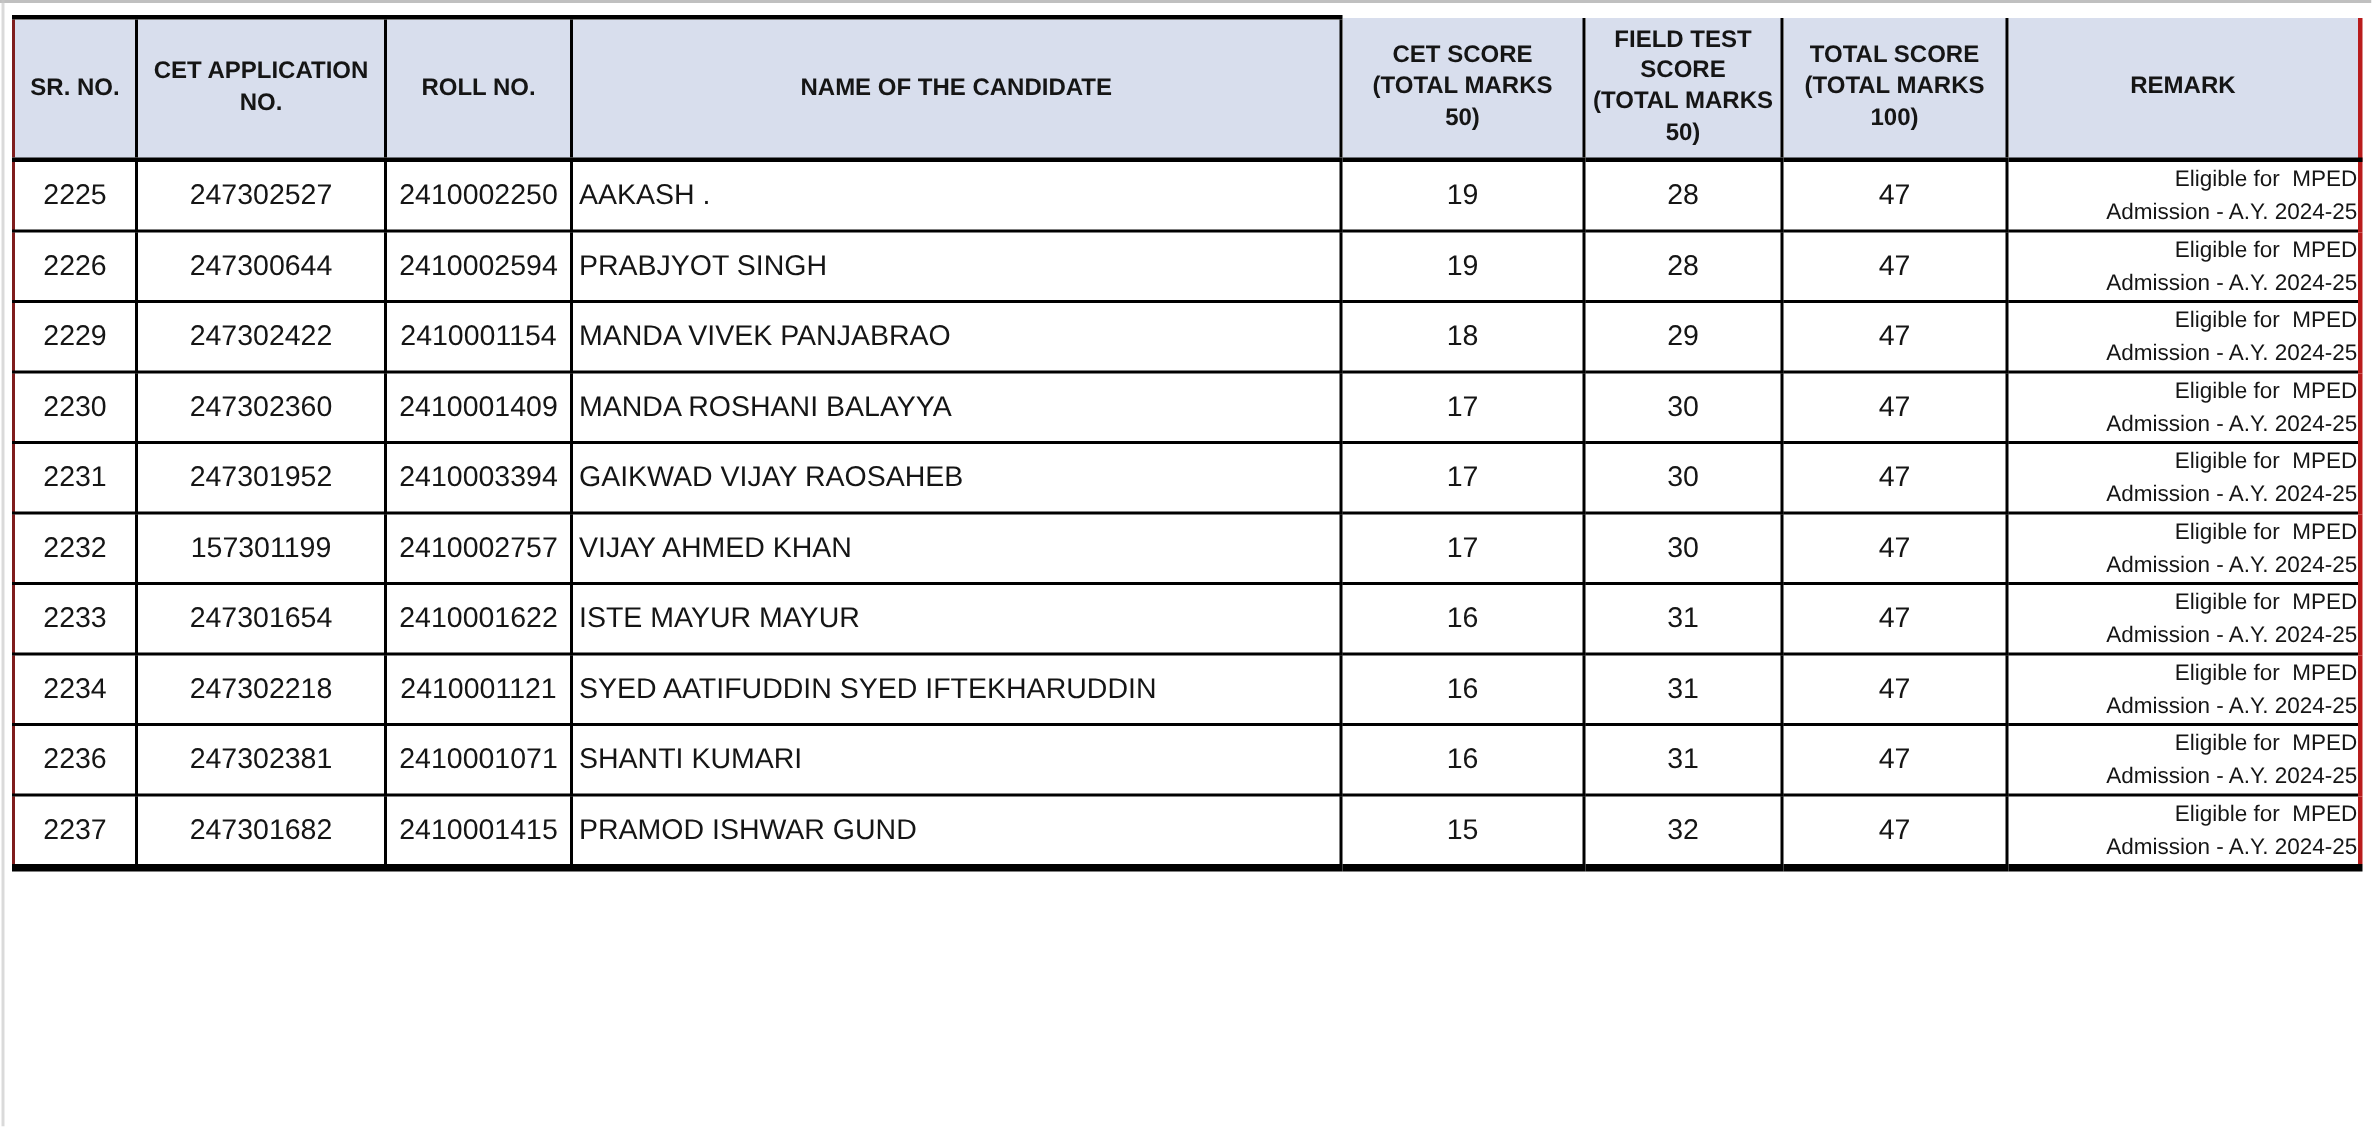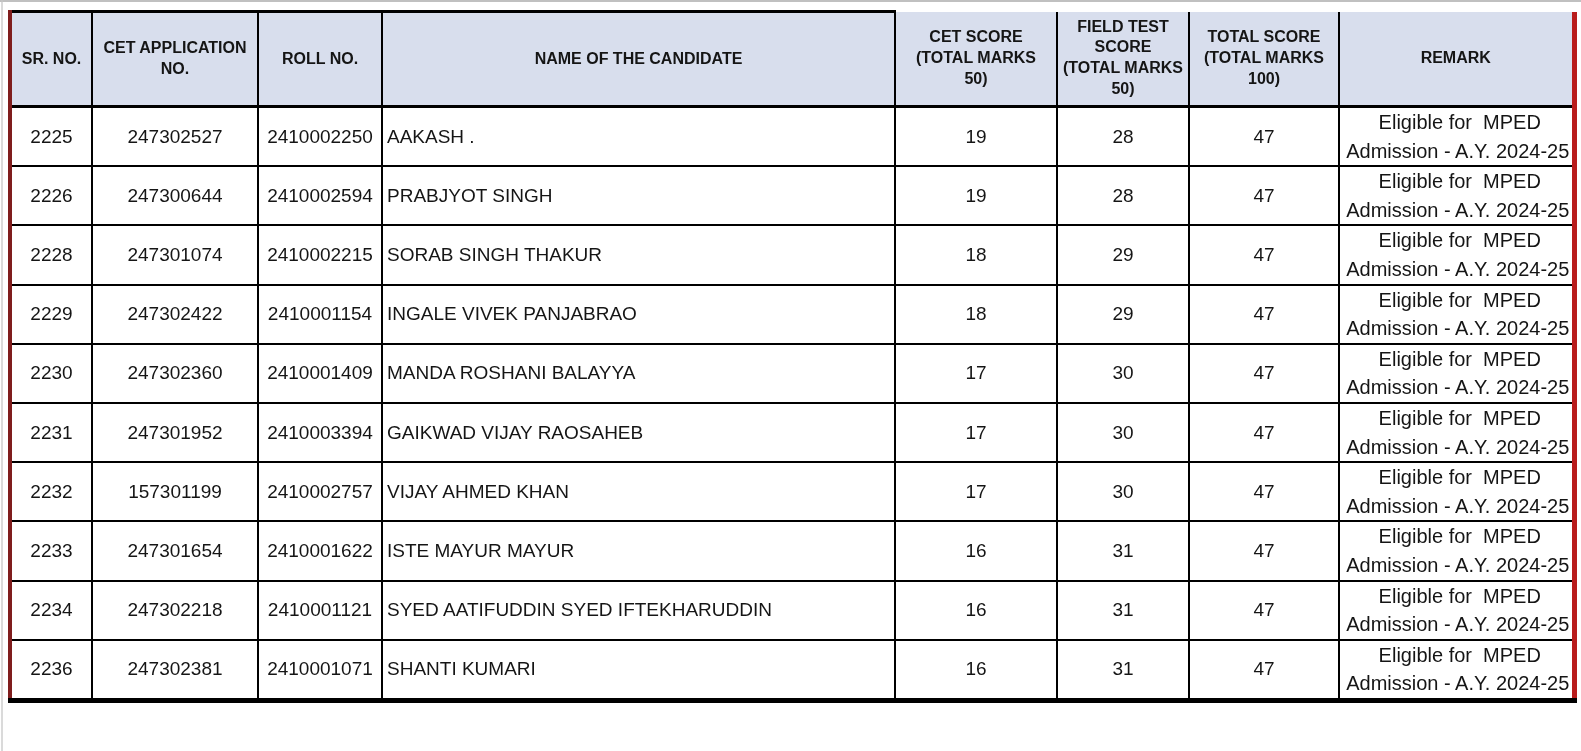--- a/index.html
+++ b/index.html
@@ -48,36 +48,36 @@
     font-size: 16px;
     font-weight: bold;
     text-align: center;
     vertical-align: middle;
     white-space: pre-line;
     line-height: 1.3;
     border-bottom: 3px solid #000;
   }
   .result-table thead th.bt { border-top: 3px solid #000; }
   .result-table thead th.nbt { border-top: none; }
-  .result-table th:first-child, .result-table td:first-child { border-left: 4px solid #7f1d1d; }
-  .result-table th:last-child,  .result-table td:last-child  { border-right: 5px solid #b91c1c; margin-left: 27px; }
+  .result-table th:first-child, .result-table td:first-child { border-left: 2px solid #7f1d1d; }
+  .result-table th:last-child,  .result-table td:last-child  { border-right: 3px solid #b91c1c; margin-left: 27px; }
   .result-table tbody td {
     height: 45px;
     font-size: 19px;
     text-align: center;
     vertical-align: middle;
   }
   .result-table tbody tr:last-child td { border-bottom: 5px solid #000; }
   .result-table td.name {
     text-align: left;
     padding-left: 4px;
   }
   .result-table td.remark {
-    text-align: center;
-    font-size: 20px;
+    text-align: right;
+    font-size: 15px;
     line-height: 1.43;
     white-space: pre-wrap;
     padding-left: 4px;
     text-indent: 4px;
   }
 </style>
 </head>
 <body>
 
 <div class="page-rule-top"></div>
@@ -131,35 +131,24 @@
     <td>247300644</td>
     <td>2410002594</td>
     <td class="name">PRABJYOT SINGH</td>
     <td>19</td>
     <td>28</td>
     <td>47</td>
     <td class="remark">Eligible for  MPED
 Admission - A.Y. 2024-25</td>
   </tr>
       <tr>
-    <td>2228</td>
-    <td>247301074</td>
-    <td>2410002215</td>
-    <td class="name">SORAB SINGH THAKUR</td>
-    <td>18</td>
-    <td>29</td>
-    <td>47</td>
-    <td class="remark">Eligible for  MPED
-Admission - A.Y. 2024-25</td>
-  </tr>
-      <tr>
     <td>2229</td>
     <td>247302422</td>
     <td>2410001154</td>
-    <td class="name">INGALE VIVEK PANJABRAO</td>
+    <td class="name">MANDA VIVEK PANJABRAO</td>
     <td>18</td>
     <td>29</td>
     <td>47</td>
     <td class="remark">Eligible for  MPED
 Admission - A.Y. 2024-25</td>
   </tr>
       <tr>
     <td>2230</td>
     <td>247302360</td>
     <td>2410001409</td>
@@ -218,14 +207,25 @@
     <td>2236</td>
     <td>247302381</td>
     <td>2410001071</td>
     <td class="name">SHANTI KUMARI</td>
     <td>16</td>
     <td>31</td>
     <td>47</td>
     <td class="remark">Eligible for  MPED
 Admission - A.Y. 2024-25</td>
   </tr>
+      <tr>
+    <td>2237</td>
+    <td>247301682</td>
+    <td>2410001415</td>
+    <td class="name">PRAMOD ISHWAR GUND</td>
+    <td>15</td>
+    <td>32</td>
+    <td>47</td>
+    <td class="remark">Eligible for  MPED
+Admission - A.Y. 2024-25</td>
+  </tr>
     </tbody>
 </table>
 
 </body></html>

